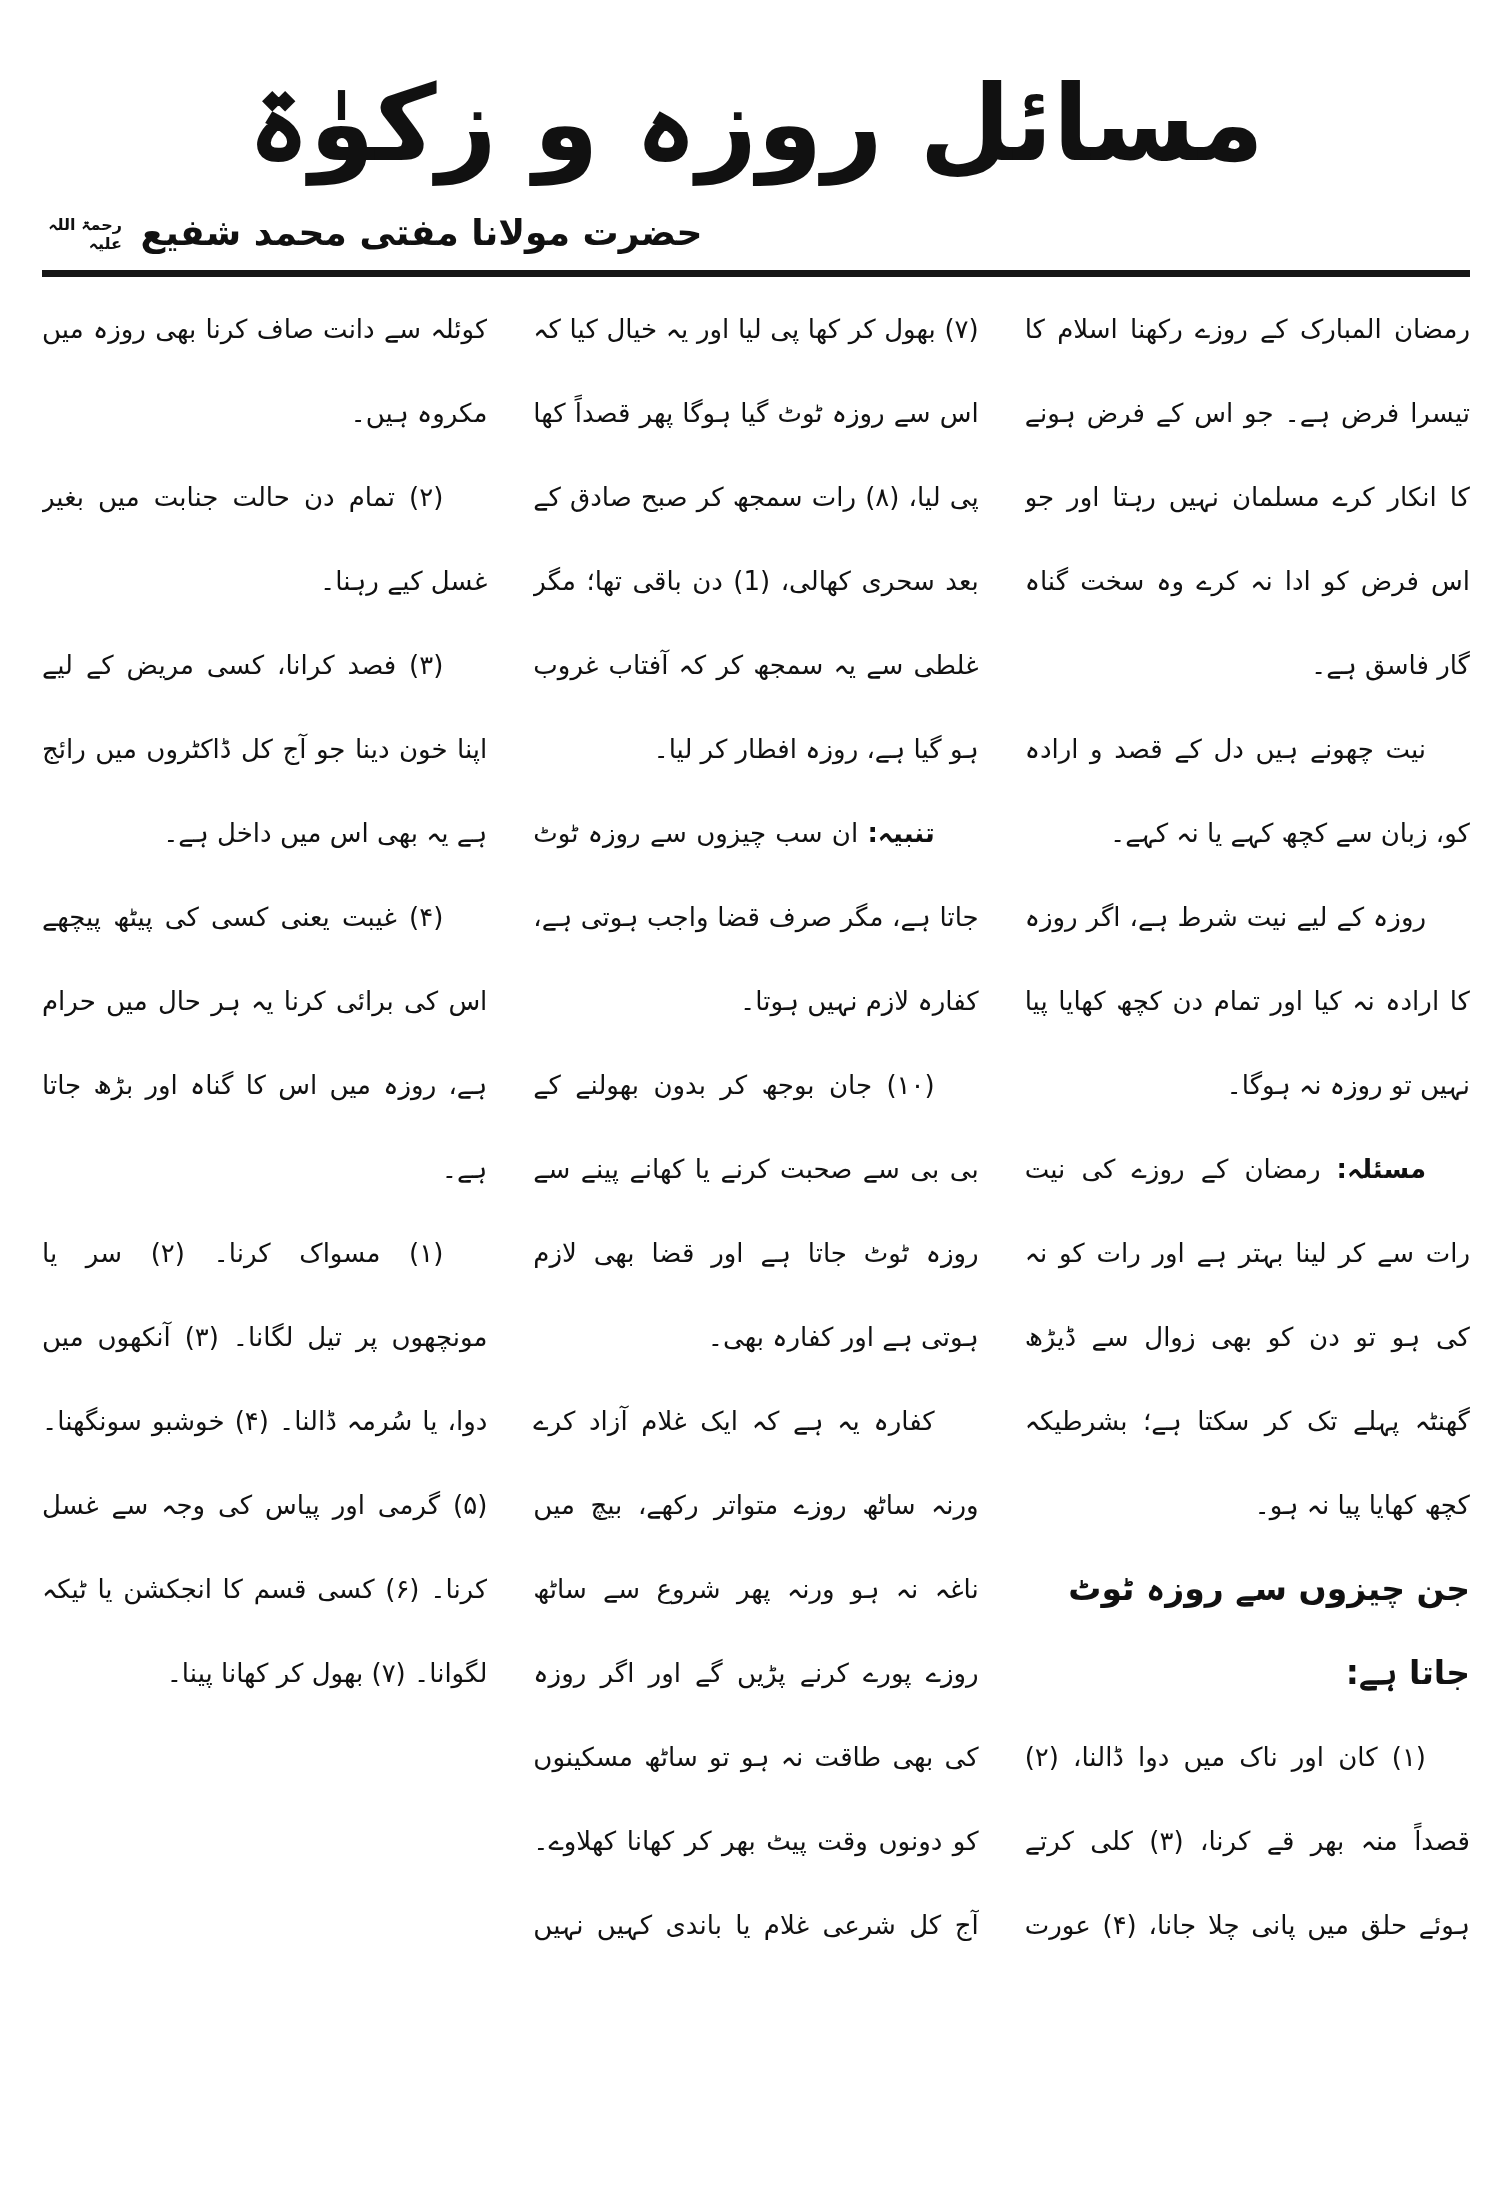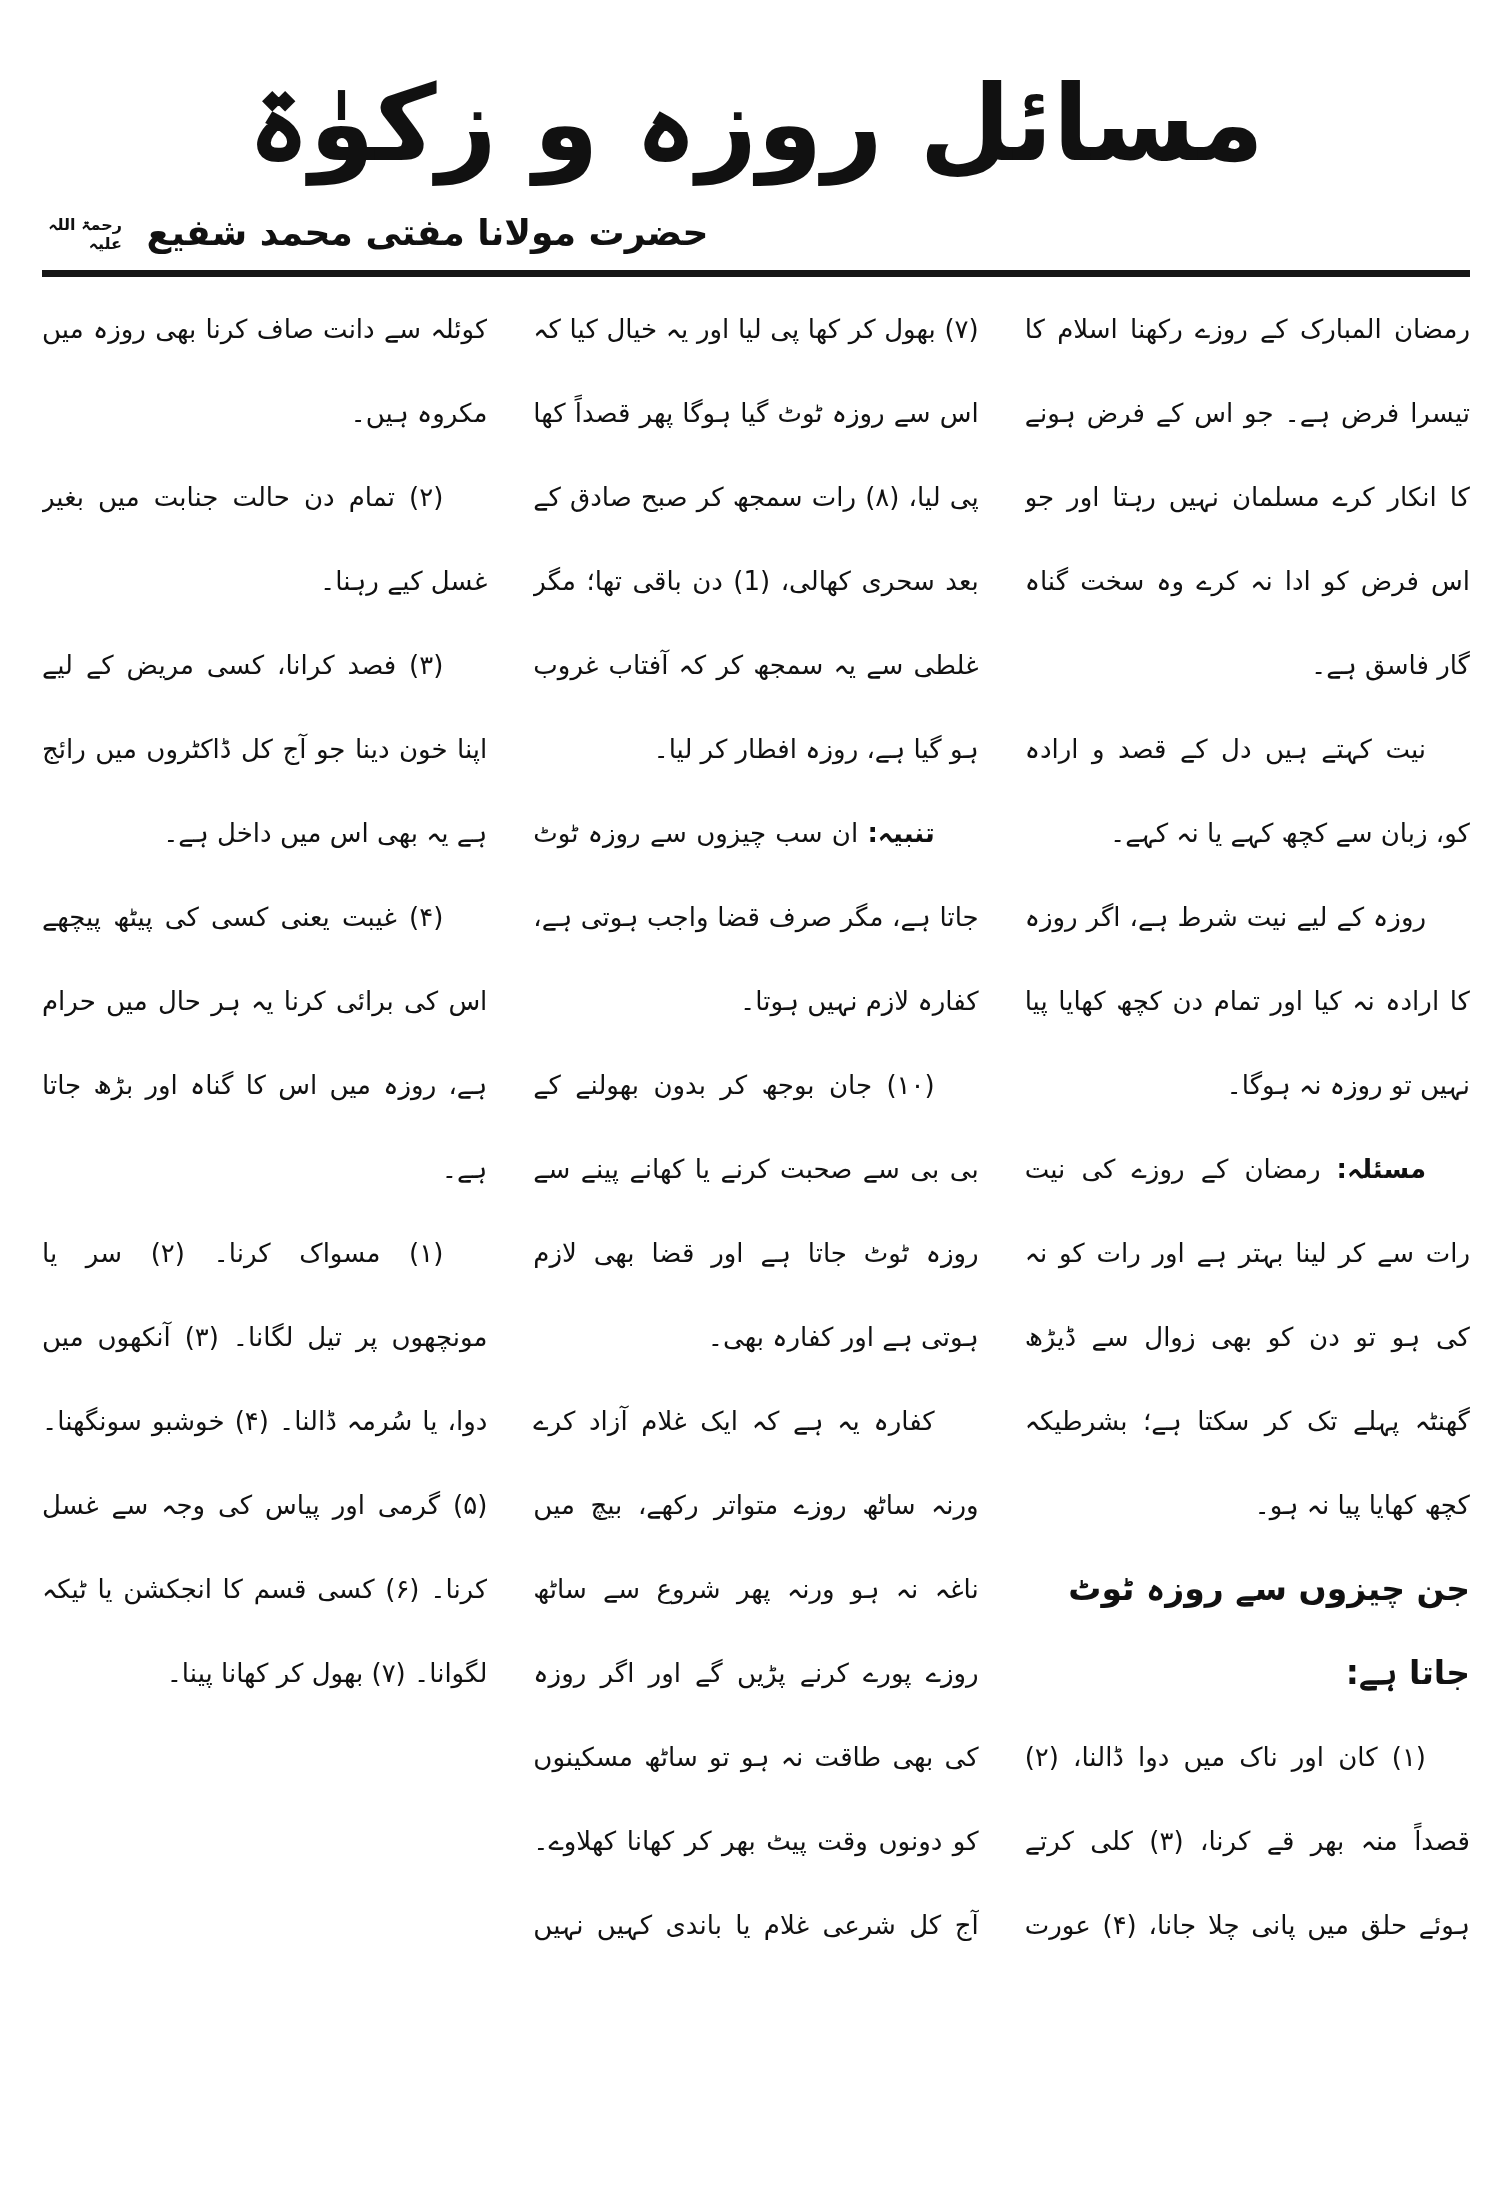--- a/index.html
+++ b/index.html
@@ -30,21 +30,21 @@
     font-size:36px;
     line-height:1.3;
   }
   .honorific{
     display:inline-block;
     width:74px;
     font-size:16px;
     font-weight:bold;
     line-height:1.15;
     vertical-align:middle;
-    margin-right:12px;
+    margin-right:6px;
     text-align:right;
   }
   .rule{
     height:7px;
     background:#161616;
     margin-top:14px;
   }
   .columns{
     display:flex;
     gap:46px;
@@ -86,21 +86,21 @@
       <span>حضرت مولانا مفتی محمد شفیع</span>
       <span class="honorific">رحمۃ اللہ علیہ</span>
     </div>
     <div class="rule"></div>
   </header>
 
   <main class="columns">
 
     <section class="col">
       <p class="para flush">رمضان المبارک کے روزے رکھنا اسلام کا تیسرا فرض ہے۔ جو اس کے فرض ہونے کا انکار کرے مسلمان نہیں رہتا اور جو اس فرض کو ادا نہ کرے وہ سخت گناہ گار فاسق ہے۔</p>
-      <p class="para">نیت کہتے ہیں دل کے قصد و ارادہ کو، زبان سے کچھ کہے یا نہ کہے۔</p>
+      <p class="para">نیت چھونے ہیں دل کے قصد و ارادہ کو، زبان سے کچھ کہے یا نہ کہے۔</p>
       <p class="para">روزہ کے لیے نیت شرط ہے، اگر روزہ کا ارادہ نہ کیا اور تمام دن کچھ کھایا پیا نہیں تو روزہ نہ ہوگا۔</p>
       <p class="para"><span class="lead">مسئلہ:</span><span> رمضان کے روزے کی نیت رات سے کر لینا بہتر ہے اور رات کو نہ کی ہو تو دن کو بھی زوال سے ڈیڑھ گھنٹہ پہلے تک کر سکتا ہے؛ بشرطیکہ کچھ کھایا پیا نہ ہو۔</span></p>
       <h2 class="heading">جن چیزوں سے روزہ ٹوٹ جاتا ہے:</h2>
       <p class="para">(۱) کان اور ناک میں دوا ڈالنا، (۲) قصداً منہ بھر قے کرنا، (۳) کلی کرتے ہوئے حلق میں پانی چلا جانا، (۴) عورت کو چھونے وغیرہ سے انزال ہو جانا، (۵) کوئی ایسی چیز نگل جانا جو عادۃً کھائی نہیں جاتی، جیسے لکڑی، لوہا، کچا گیہوں کا دانہ وغیرہ، (۶) لوبان یا عود وغیرہ کا دھواں قصداً ناک یا حلق میں پہنچانا، بیڑی، سگریٹ، حقہ پینا اسی حکم میں ہیں،</p>
     </section>
 
     <section class="col">
       <p class="para flush">(۷) بھول کر کھا پی لیا اور یہ خیال کیا کہ اس سے روزہ ٹوٹ گیا ہوگا پھر قصداً کھا پی لیا، (۸) رات سمجھ کر صبح صادق کے بعد سحری کھالی، (1) دن باقی تھا؛ مگر غلطی سے یہ سمجھ کر کہ آفتاب غروب ہو گیا ہے، روزہ افطار کر لیا۔</p>
       <p class="para"><span class="lead">تنبیہ:</span><span> ان سب چیزوں سے روزہ ٹوٹ جاتا ہے، مگر صرف قضا واجب ہوتی ہے، کفارہ لازم نہیں ہوتا۔</span></p>
       <p class="para">(۱۰) جان بوجھ کر بدون بھولنے کے بی بی سے صحبت کرنے یا کھانے پینے سے روزہ ٹوٹ جاتا ہے اور قضا بھی لازم ہوتی ہے اور کفارہ بھی۔</p>

